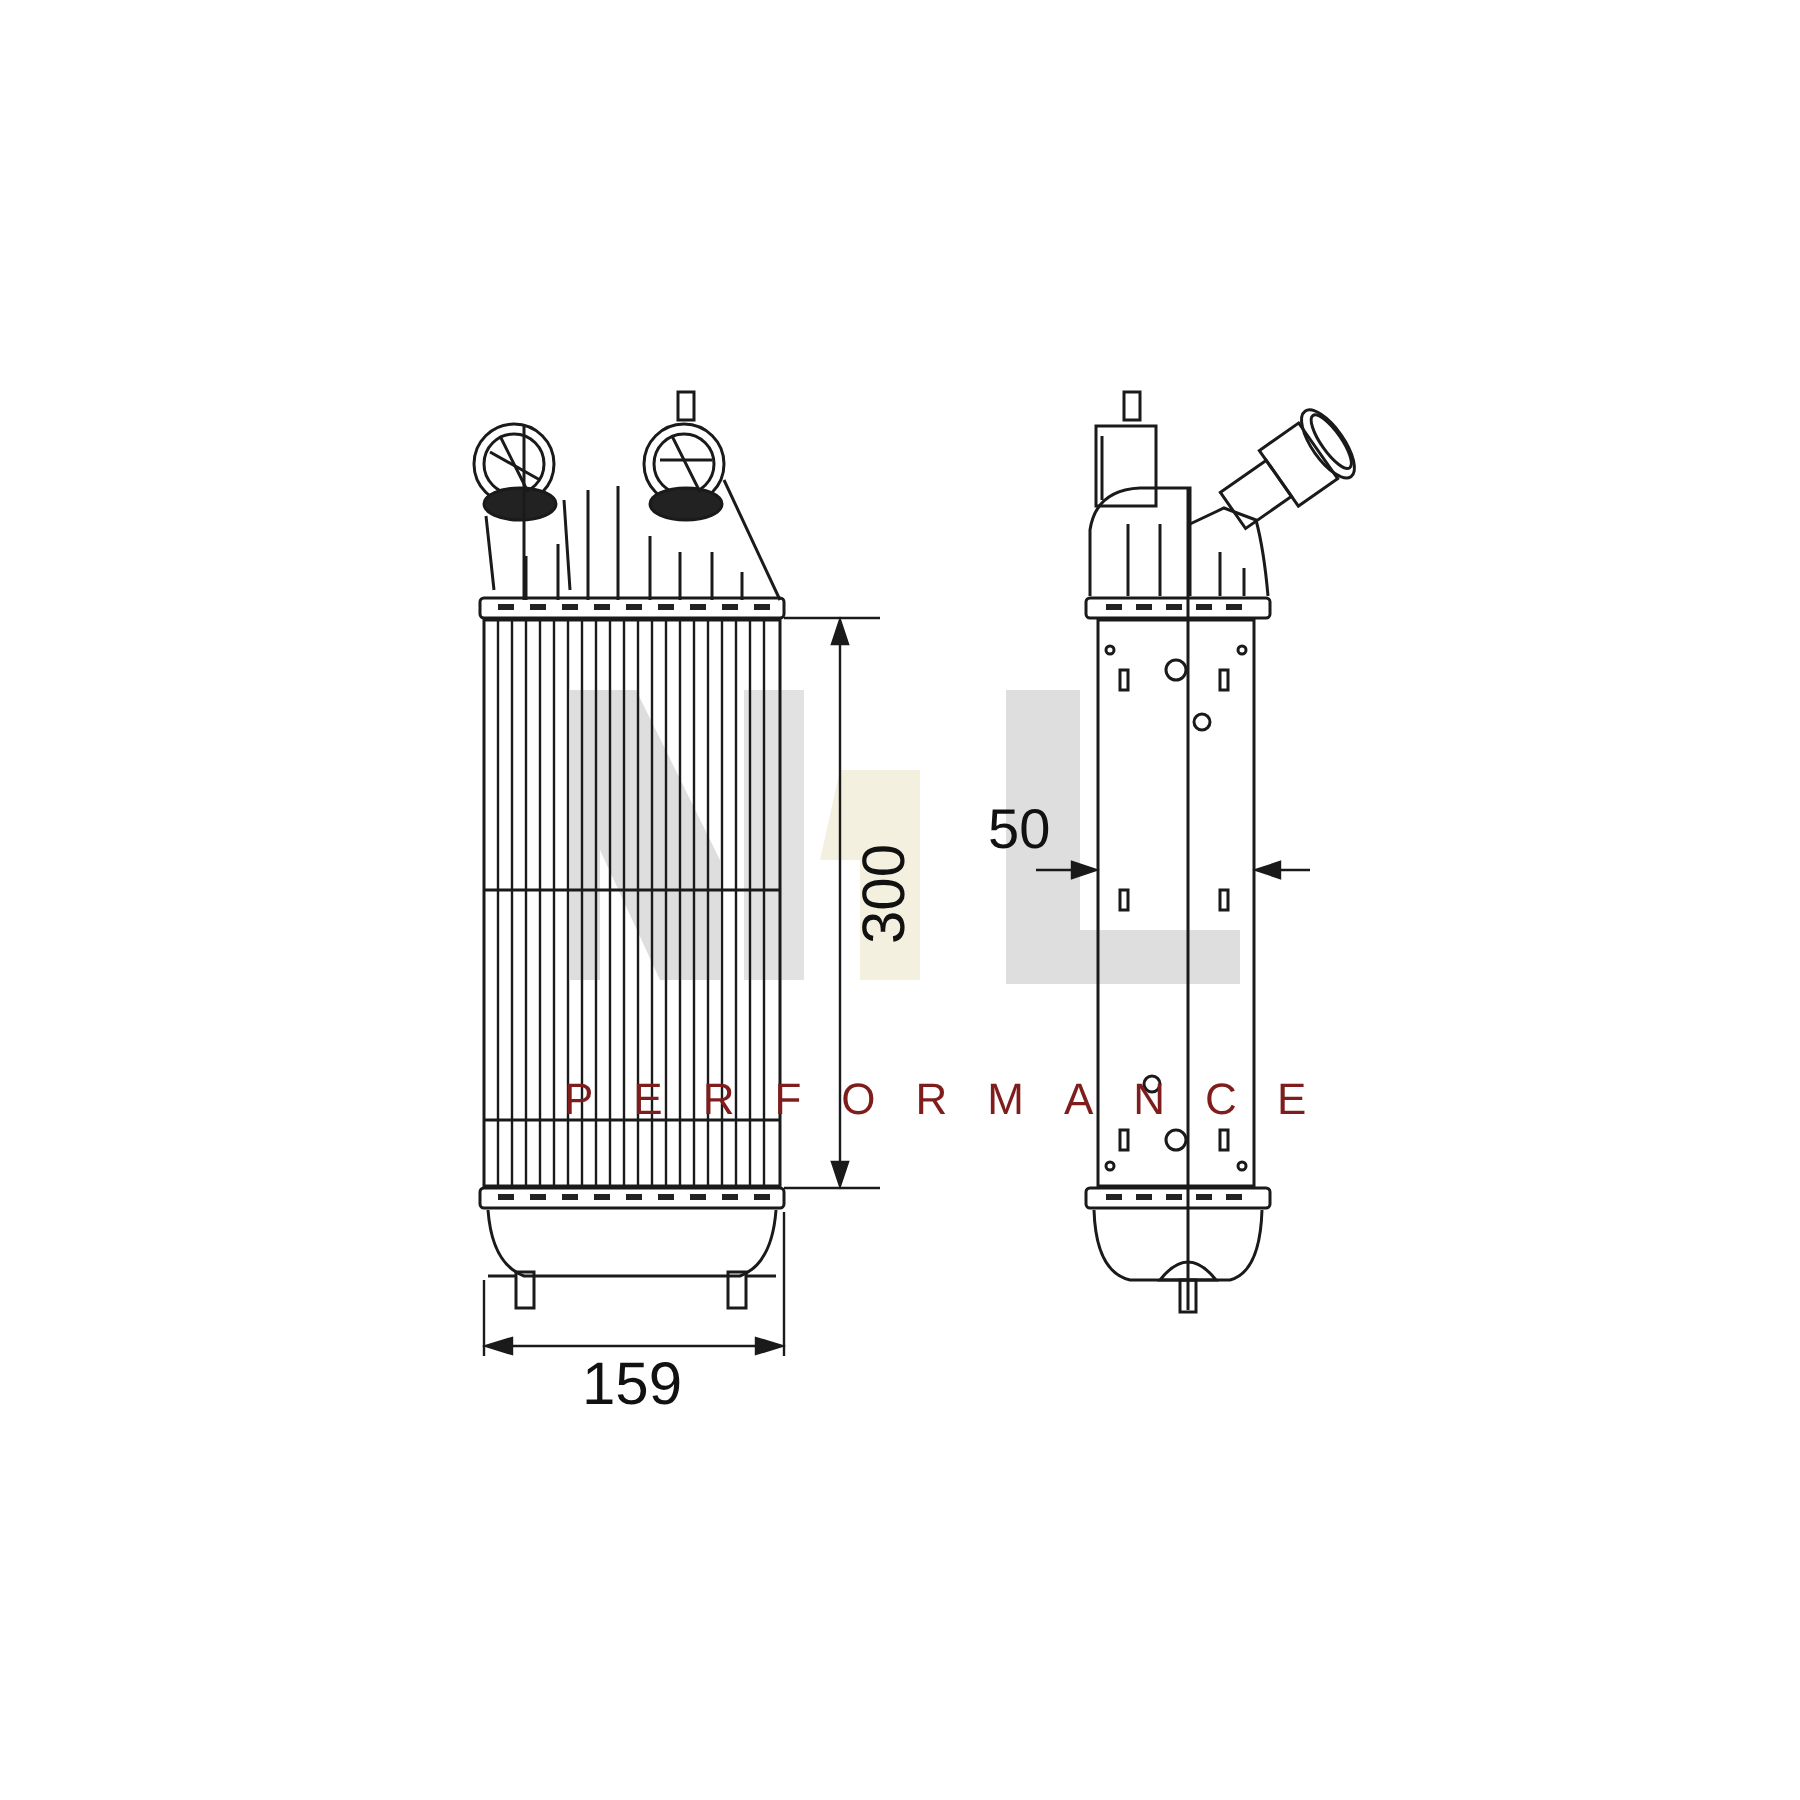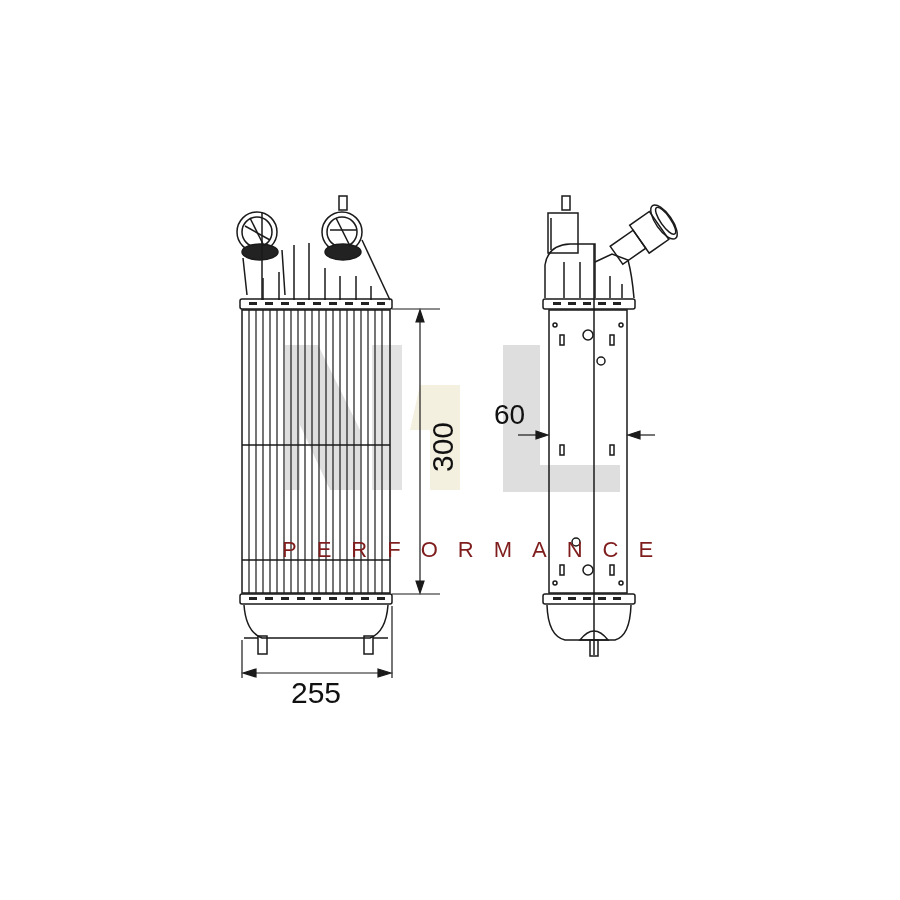--- a/index.html
+++ b/index.html
@@ -199,16 +199,16 @@
     <g stroke-width="1.2">
       <line x1="518" y1="435" x2="546" y2="435"></line>
       <polygon points="548,435 536,431 536,439" fill="#1a1a1a"></polygon>
       <line x1="630" y1="435" x2="655" y2="435"></line>
       <polygon points="628,435 640,431 640,439" fill="#1a1a1a"></polygon>
     </g>
   </g>
 </svg>
 
 <div class="dim-text" style="left:420px; top:432px; transform: rotate(-90deg); transform-origin: left top; top:472px; left:428px;">300</div>
-<div class="dim-text" style="left:291px; top:678px;">255</div>
-<div class="dim-text" style="left:494px; top:401px; font-size:28px;">60</div>
+<div class="dim-text" style="left:291px; top:678px;">159</div>
+<div class="dim-text" style="left:494px; top:401px; font-size:28px;">50</div>
 
 <div class="wm-text" style="left:282px; top:537px;">PERFORMANCE</div>
 
 </body></html>

